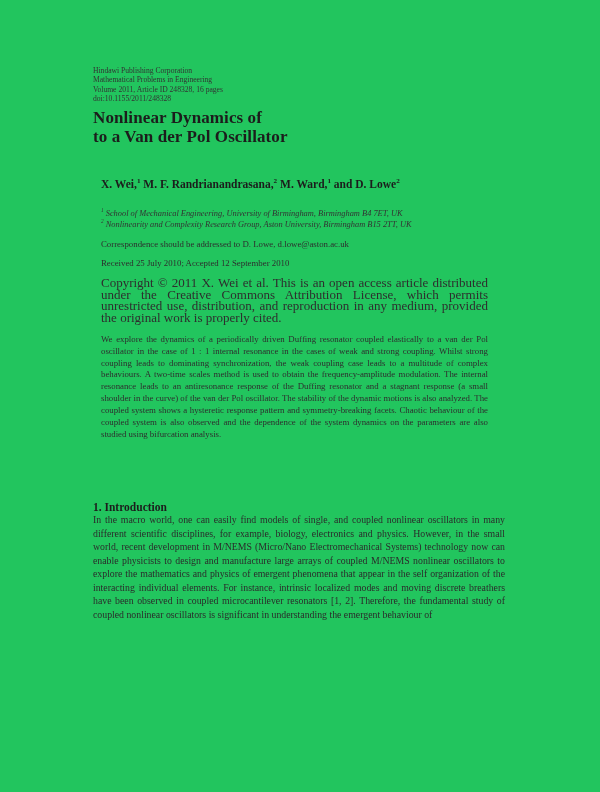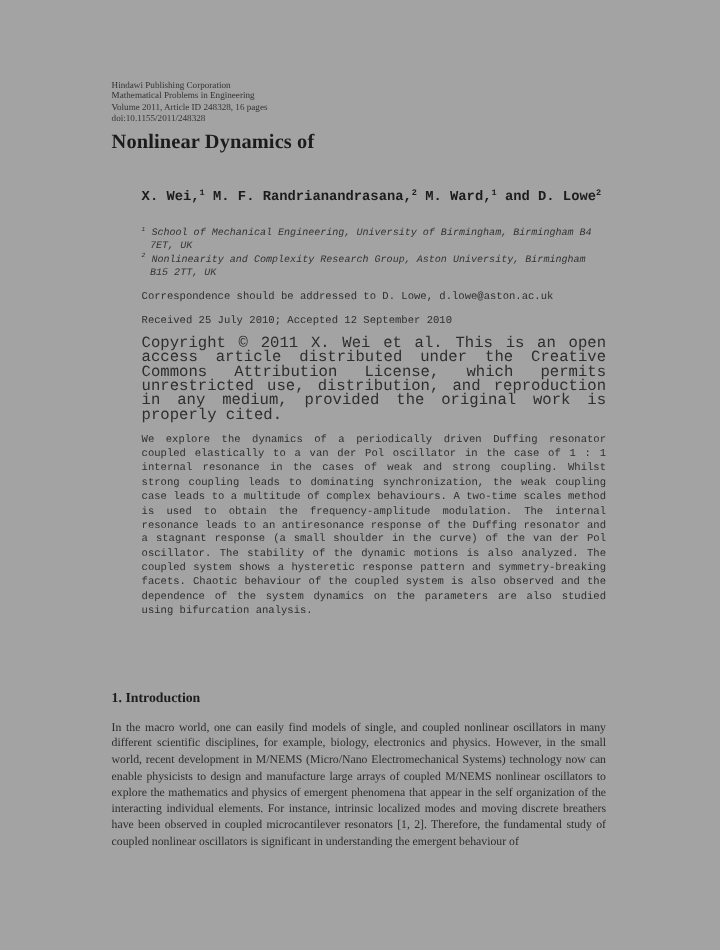--- a/index.html
+++ b/index.html
@@ -1,21 +1,21 @@
 <!DOCTYPE html>
 <html><head>
 <meta charset="utf-8">
 <style>
   * { margin: 0; padding: 0; box-sizing: border-box; }
   html, body { background: #ffffff; }
   .page {
     position: relative;
     width: 600px;
     height: 792px;
-    background: #a3a3a3;
+    background: #22c55e;
     overflow: hidden;
     font-family: "Liberation Serif", serif;
     color: #2b2b2b;
   }
   .content {
     position: absolute;
     left: 93px;
     top: 0;
     width: 412px;
   }
@@ -34,23 +34,22 @@
   .title {
     margin-top: 4px;
     font-size: 17px;
     line-height: 19.5px;
     font-weight: bold;
     color: #1c1c1c;
     letter-spacing: 0.1px;
   }
   .title .tline { display: block; }
   .indent-block {
-    margin-left: 25px;
+    margin-left: 8px;
     width: 387px;
-    font-family: Liberation Mono, monospace;
   }
   .authors {
     margin-top: 31px;
     font-size: 11.5px;
     font-weight: bold;
     color: #1c1c1c;
   }
   .authors sup, .affil sup {
     font-size: 0.62em;
     vertical-align: super;
@@ -88,21 +87,20 @@
     text-align: justify;
     color: #2e2e2e;
   }
   .section-heading {
     margin-top: 60px;
     font-size: 11.5px;
     font-weight: bold;
     color: #1c1c1c;
   }
   .body-para {
-    margin-top: 12px;
     font-size: 9.8px;
     line-height: 13.6px;
     text-align: justify;
     color: #2b2b2b;
   }
 </style>
 </head>
 <body>
 
 <div class="page">
@@ -111,20 +109,21 @@
     <header class="publisher">
       <div>Hindawi Publishing Corporation</div>
       <div>Mathematical Problems in Engineering</div>
       <div>Volume 2011, Article ID 248328, 16 pages</div>
       <div>doi:10.1155/2011/248328</div>
     </header>
 
 
     <h1 class="title">
       <span class="tline">Nonlinear Dynamics of</span>
+      <span class="tline">to a Van der Pol Oscillator</span>
     </h1>
 
     <div class="indent-block">
 
       <div class="authors">
         <span><span>X. Wei,</span><sup>1</sup></span>
         <span><span>M. F. Randrianandrasana,</span><sup>2</sup></span>
         <span><span>M. Ward,</span><sup>1</sup></span>
         <span><span>and D. Lowe</span><sup>2</sup></span>
       </div>

